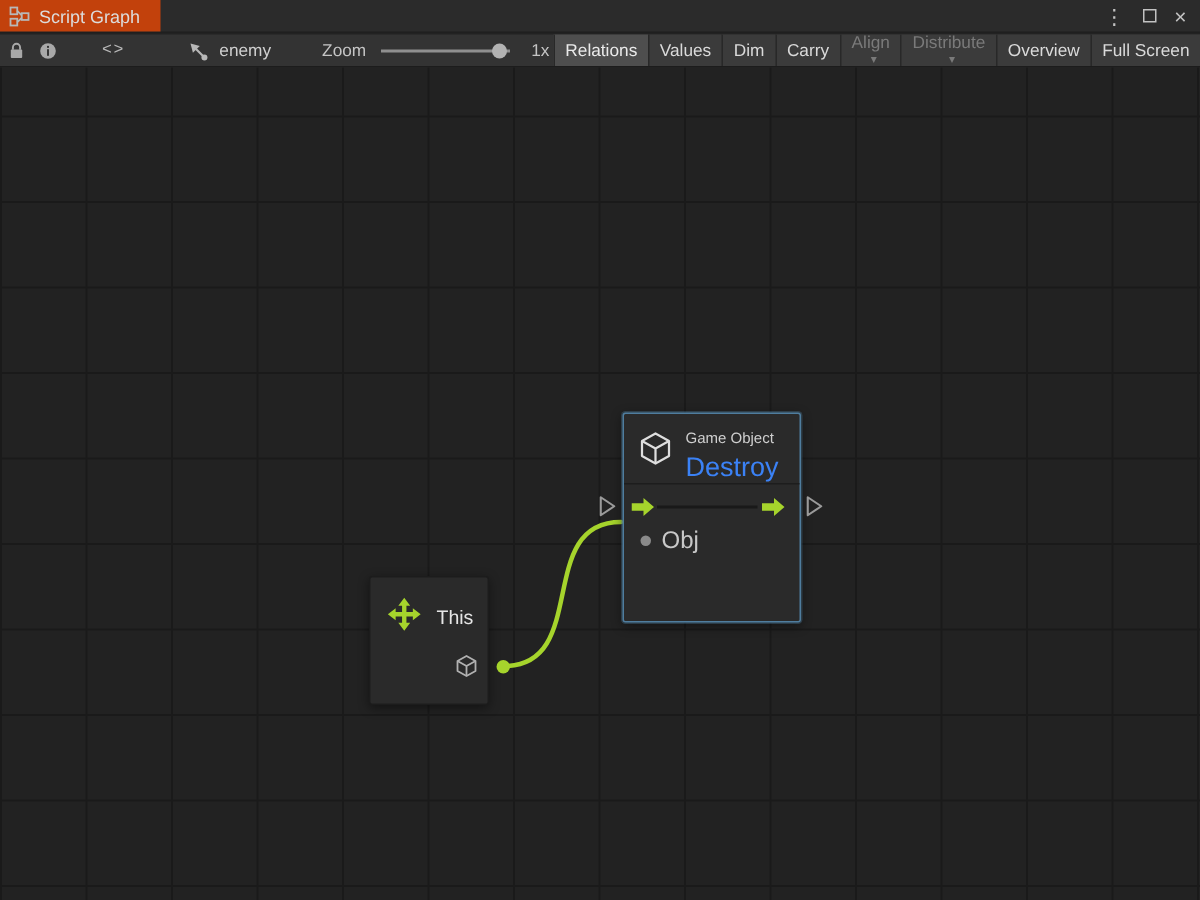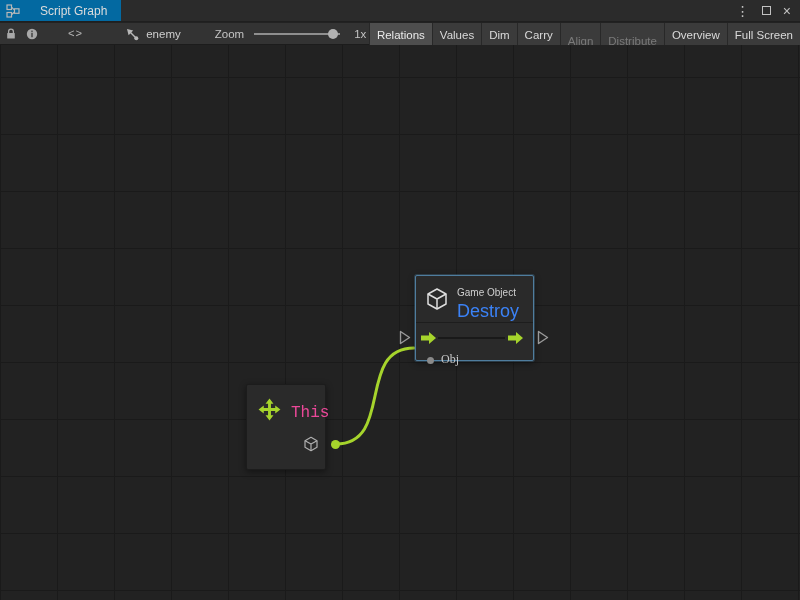--- a/index.html
+++ b/index.html
@@ -4,21 +4,21 @@
 <style>
   * { margin:0; padding:0; box-sizing:border-box; }
   html,body { width:800px; height:600px; overflow:hidden; background:#222;
     font-family:"Liberation Sans","DejaVu Sans",sans-serif; font-size:12px; color:#d4d4d4;
     -webkit-font-smoothing:antialiased; }
   .window { position:relative; width:800px; height:600px; background:#222; }
 
   
   .titlebar { position:absolute; top:0; left:0; right:0; height:22px; background:#2b2b2b;
     display:flex; align-items:stretch; border-bottom:1px solid #1f1f1f; }
-  .tab { display:flex; align-items:center; gap:20px; padding:0 14px 0 6px; background:#0369a1;
+  .tab { display:flex; align-items:center; gap:6px; padding:0 14px 0 6px; background:#c2410c;
     color:#dcdcdc; font-size:12px; }
   .win-controls { margin-left:auto; display:flex; align-items:center; gap:12px; padding-right:9px;
     color:#c2c2c2; font-size:13px; }
   .maxbox { width:9px; height:9px; border:1px solid #c2c2c2; display:inline-block; }
   .vdots { font-size:14px; line-height:1; }
   .closex { font-size:14px; line-height:1; }
 
   
   .toolbar { position:absolute; top:23px; left:0; right:0; height:22px; background:#333;
     display:flex; align-items:stretch; border-bottom:1px solid #1c1c1c; font-size:11.5px; color:#cccccc; }
@@ -28,55 +28,55 @@
   .code { margin-left:30px; font-family:"Liberation Mono","DejaVu Sans Mono",monospace;
     color:#b8b8b8; font-size:11px; letter-spacing:1px; }
   .graphref { display:flex; align-items:center; gap:7px; margin-left:42px; color:#cfcfcf; }
   .zoomlabel { display:flex; align-items:center; margin-left:34px; color:#c4c4c4; }
   .slider { position:relative; width:86px; align-self:center; height:12px; margin-left:10px; }
   .slider .track { position:absolute; top:5px; left:0; right:0; height:2px; background:#8f8f8f; }
   .slider .handle { position:absolute; top:1px; left:74px; width:10px; height:10px; border-radius:50%;
     background:#b2b2b2; }
   .zoomval { display:flex; align-items:center; margin-left:14px; color:#c4c4c4; }
   .tb-buttons { margin-left:auto; display:flex; align-items:stretch; }
-  .tb-btn { display:flex; align-items:center; padding:12px 7px; background:#3b3b3b; color:#dadada;
+  .tb-btn { display:flex; align-items:center; padding:0 7px; background:#3b3b3b; color:#dadada;
     border-left:1px solid #282828; cursor:default; white-space:nowrap; }
   .tb-btn.active { background:#4e4e4e; color:#eaeaea; }
   .tb-btn.disabled { color:#7a7a7a;flex-direction:column; }
   .caret { font-size:8px; margin-left:4px; }
 
   
   .canvas { position:absolute; top:45px; left:0; right:0; bottom:0; background-color:#222;
     background-image:
       linear-gradient(to right, #1a1a1a 1px, transparent 1px),
       linear-gradient(to bottom, #1a1a1a 1px, transparent 1px);
     background-size:57px 57px; background-position:0 32px; }
 
   .wires { position:absolute; top:0; left:0; width:100%; height:100%; pointer-events:none; }
 
   .node { position:absolute; background:#2a2a2a; border:1px solid #1c1c1c; border-radius:2px;
     box-shadow:0 2px 7px rgba(0,0,0,.45); }
   .node-this { left:246px; top:339px; width:80px; height:86px; }
-  .node-destroy { left:415px; top:230px; width:119px; height:86px; border:1px solid #4f7d9e;
+  .node-destroy { left:415px; top:230px; width:119px; height:140px; border:1px solid #4f7d9e;
     box-shadow:0 0 0 1px rgba(79,125,158,.35), 0 2px 7px rgba(0,0,0,.45); }
 
   .move-icon { position:absolute; left:10px; top:12px; }
-  .this-label { position:absolute; left:44px; top:19px; font-size:16px; color:#ec4899;font-family:Liberation Mono, monospace; }
+  .this-label { position:absolute; left:44px; top:19px; font-size:13px; color:#e5e5e5; }
   .this-cube { position:absolute; right:6px; bottom:17px; }
 
   .d-header { position:absolute; top:0; left:0; right:0; height:47px; border-bottom:1px solid #1d1d1d; }
   .d-cube { position:absolute; left:9px; top:11px; }
   .d-cat { position:absolute; left:41px; top:11px; font-size:10px; color:#cfcfcf; }
   .d-title { position:absolute; left:41px; top:25px; font-size:18px; color:#3b82f6; }
   .flow-in  { position:absolute; left:5px;  top:55px; }
   .flow-out { position:absolute; right:9px; top:55px; }
   .flow-line { position:absolute; left:22px; right:28px; top:61px; height:2px; background:#191919; }
   .obj-dot { position:absolute; left:11px; top:81px; width:7px; height:7px; border-radius:50%;
     background:#8a8a8a; }
-  .obj-label { position:absolute; left:25px; top:76px; font-size:12px; color:#c8c8c8;font-family:Liberation Serif, serif; }
+  .obj-label { position:absolute; left:25px; top:76px; font-size:16px; color:#c8c8c8; }
 
   .tri-port { position:absolute; width:12px; height:15px; }
   .tri-left  { left:399px; top:285px; }
   .tri-right { left:537px; top:285px; }
   .port-dot { position:absolute; left:331px; top:395px; width:9px; height:9px; border-radius:50%;
     background:#a6d42c; }
 </style>
 </head>
 <body>
 

